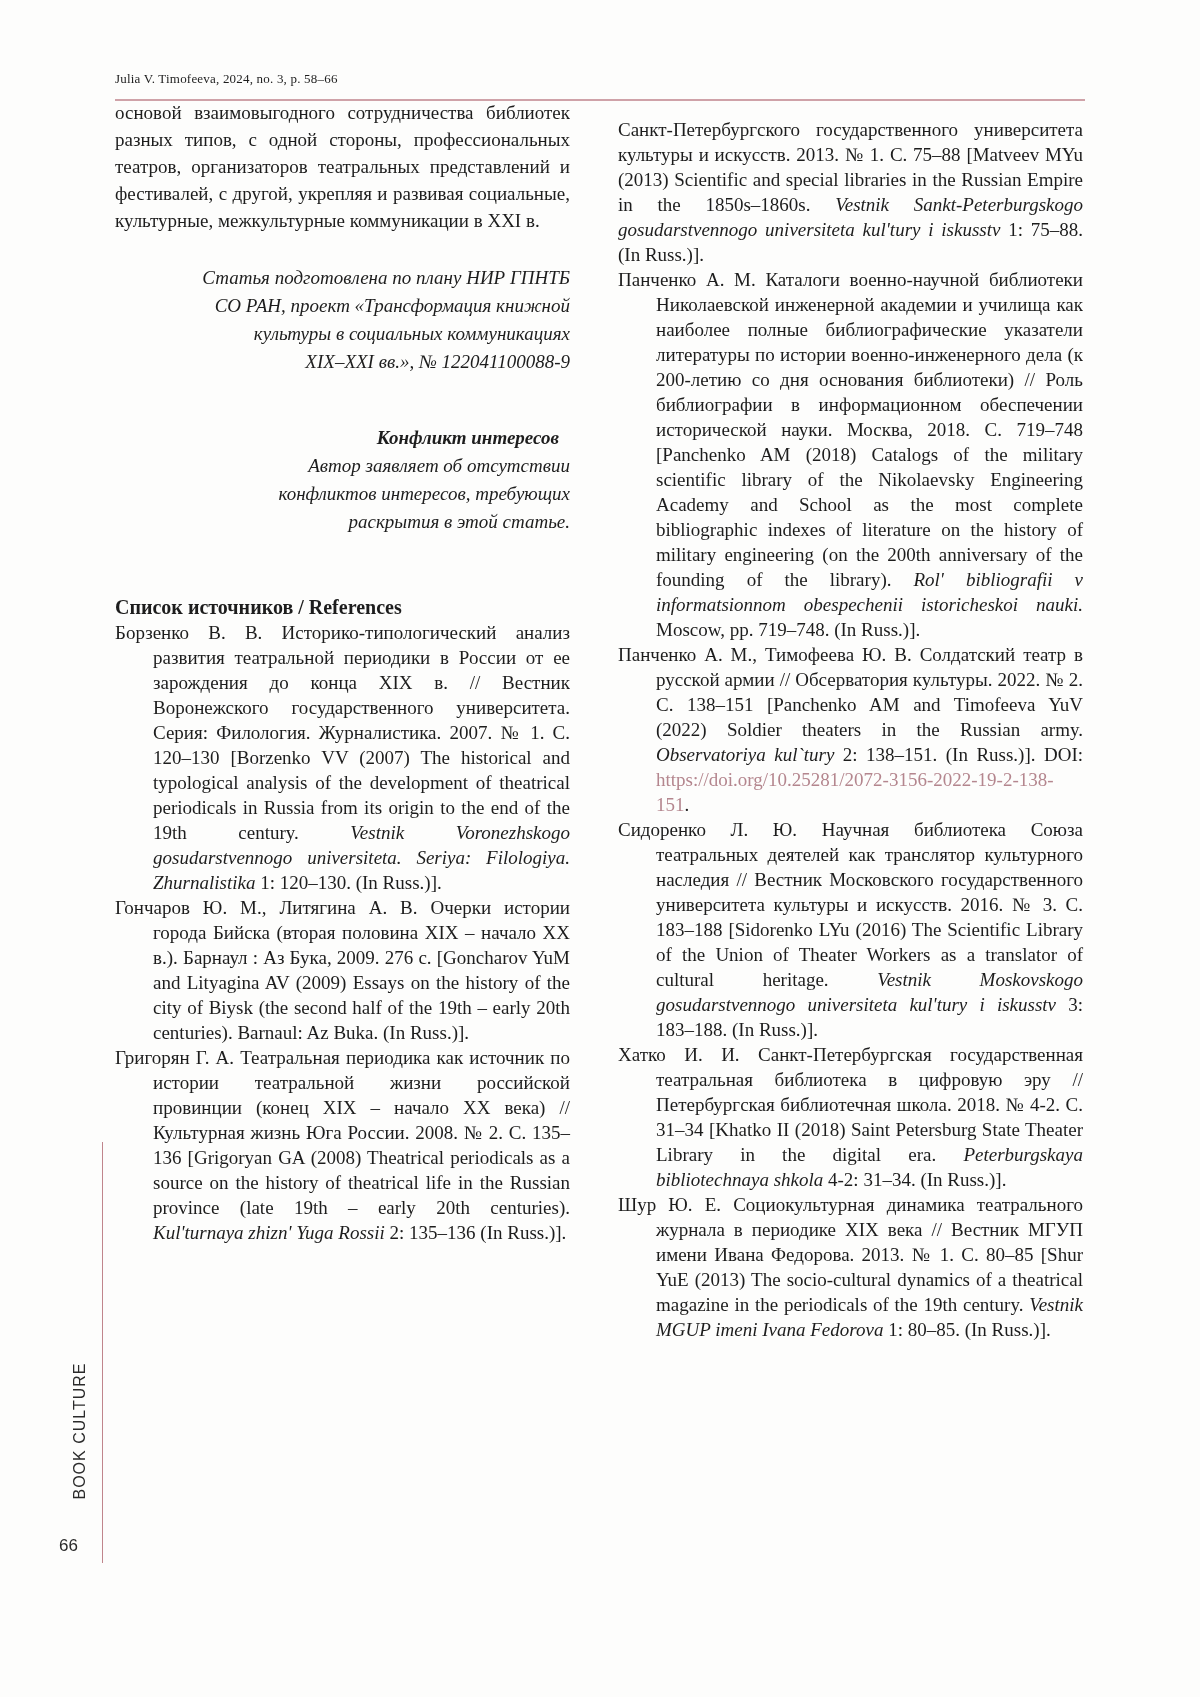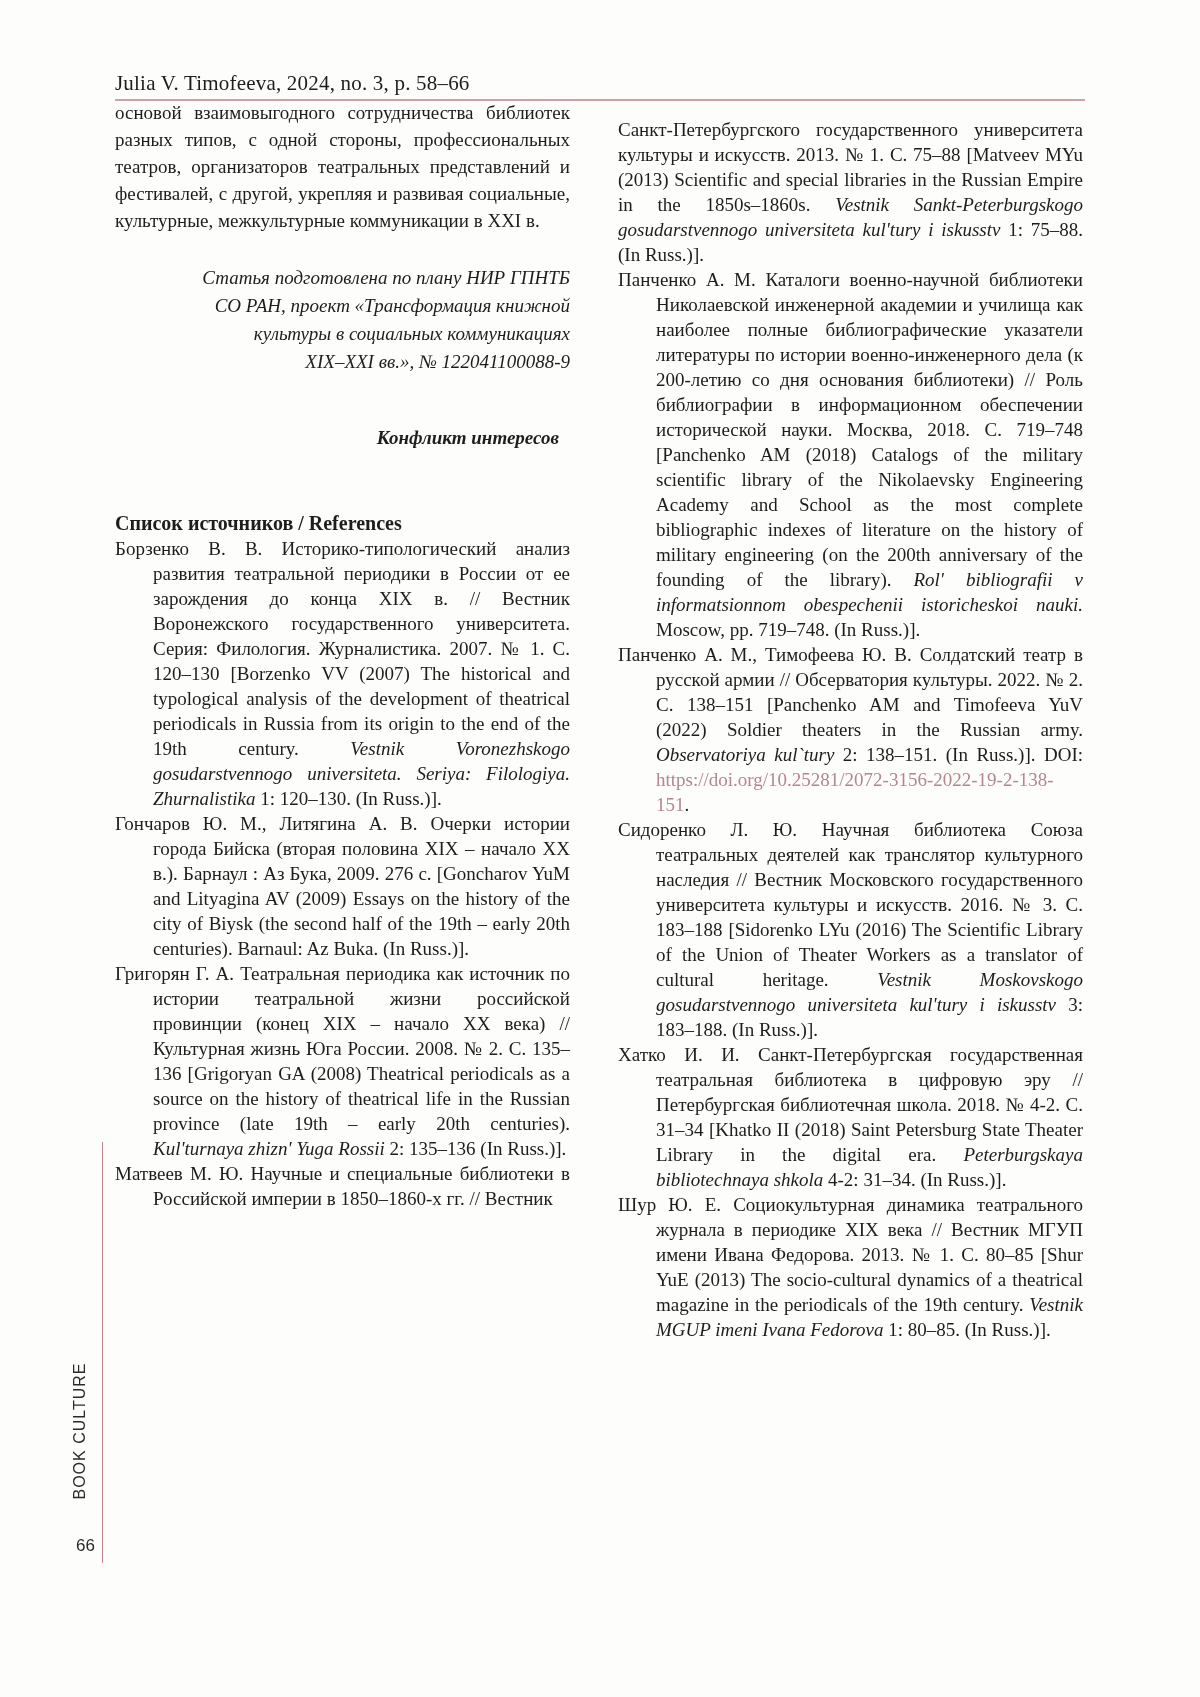--- a/index.html
+++ b/index.html
@@ -6,21 +6,21 @@
   body {
     width: 1200px; height: 1697px;
     background: #fdfdfc;
     color: #1d1d1d;
     font-family: "Liberation Serif", serif;
     position: relative;
     overflow: hidden;
   }
   .running-head {
     position: absolute; left: 115px; top: 71px;
-    font-size: 21px; letter-spacing: 0.2px; color: #1d1d1d;
+    font-size: 13px; letter-spacing: 0.2px; color: #1d1d1d;
   }
   .head-rule {
     position: absolute; left: 115px; top: 99px;
     width: 970px; height: 2px; background: #cfa2a8;
   }
   .col { position: absolute; top: 99px; font-size: 19px; }
   .col-left  { left: 115px; width: 455px; }
   .col-right { left: 618px; width: 465px; }
 
   .body-par {
@@ -55,44 +55,46 @@
     text-align: center;
     transform: rotate(-90deg);
     font-family: "Liberation Sans", sans-serif;
     font-size: 16px; letter-spacing: 1px; color: #2a2a2a;
   }
   .sidebar-rule {
     position: absolute; left: 102px; top: 1142px;
     width: 1px; height: 421px; background: #c0858c;
   }
   .page-number {
-    position: absolute; left: 76px; top: 1536px;
+    position: absolute; left: 59px; top: 1536px;
     font-family: "Liberation Sans", sans-serif;
     font-size: 17px; color: #2a2a2a;
   }
 </style>
 </head>
 <body>
 
 <div class="running-head">Julia V. Timofeeva, 2024, no. 3, p. 58–66</div>
 <div class="head-rule"></div>
 
 <div class="col col-left">
   <p class="body-par">основой взаимовыгодного сотрудничества библиотек разных типов, с одной стороны, профессиональных театров, организаторов театральных представлений и фестивалей, с другой, укрепляя и развивая социальные, культурные, межкультурные коммуникации в XXI в.</p>
   <p class="note note-funding">Статья подготовлена по плану НИР ГПНТБ
 СО РАН, проект «Трансформация книжной
 культуры в социальных коммуникациях
 XIX–XXI вв.», № 122041100088-9</p>
   <p class="conflict-heading">Конфликт интересов</p>
+  <p class="note">Автор заявляет об отсутствии
+конфликтов интересов, требующих
+раскрытия в этой статье.</p>
   <h2 class="refs-heading">Список источников / References</h2>
   <div class="refs-list">
       <p class="ref"><span>Борзенко В. В. Историко-типологический анализ развития театральной периодики в России от ее зарождения до конца XIX в. // Вестник Воронежского государственного университета. Серия: Филология. Журналистика. 2007. № 1. С. 120–130 [Borzenko VV (2007) The historical and typological analysis of the development of theatrical periodicals in Russia from its origin to the end of the 19th century. </span><i>Vestnik Voronezhskogo gosudarstvennogo universiteta. Seriya: Filologiya. Zhurnalistika</i><span> 1: 120–130. (In Russ.)].</span></p>
       <p class="ref"><span>Гончаров Ю. М., Литягина А. В. Очерки истории города Бийска (вторая половина XIX – начало XX в.). Барнаул : Аз Бука, 2009. 276 с. [Goncharov YuM and Lityagina AV (2009) Essays on the history of the city of Biysk (the second half of the 19th – early 20th centuries). Barnaul: Az Buka. (In Russ.)].</span></p>
       <p class="ref"><span>Григорян Г. А. Театральная периодика как источник по истории театральной жизни российской провинции (конец XIX – начало XX века) // Культурная жизнь Юга России. 2008. № 2. С. 135–136 [Grigoryan GA (2008) Theatrical periodicals as a source on the history of theatrical life in the Russian province (late 19th – early 20th centuries). </span><i>Kul'turnaya zhizn' Yuga Rossii</i><span> 2: 135–136 (In Russ.)].</span></p>
-      <p class="ref"><span>Матвеев М. Ю. Научные и специальные библиотеки в Российской империи в 1850–1860-х гг. // Вестник</span></p>
     </div>
 </div>
 
 <div class="col col-right">
   <div class="refs-list" style="margin-top:18px">
       <p class="ref continuation"><span>Санкт-Петербургского государственного университета культуры и искусств. 2013. № 1. С. 75–88 [Matveev MYu (2013) Scientific and special libraries in the Russian Empire in the 1850s–1860s. </span><i>Vestnik Sankt-Peterburgskogo gosudarstvennogo universiteta kul'tury i iskusstv</i><span> 1: 75–88. (In Russ.)].</span></p>
       <p class="ref"><span>Панченко А. М. Каталоги военно-научной библиотеки Николаевской инженерной академии и училища как наиболее полные библиографические указатели литературы по истории военно-инженерного дела (к 200-летию со дня основания библиотеки) // Роль библиографии в информационном обеспечении исторической науки. Москва, 2018. С. 719–748 [Panchenko AM (2018) Catalogs of the military scientific library of the Nikolaevsky Engineering Academy and School as the most complete bibliographic indexes of literature on the history of military engineering (on the 200th anniversary of the founding of the library). </span><i>Rol' bibliografii v informatsionnom obespechenii istoricheskoi nauki.</i><span> Moscow, pp. 719–748. (In Russ.)].</span></p>
       <p class="ref"><span>Панченко А. М., Тимофеева Ю. В. Солдатский театр в русской армии // Обсерватория культуры. 2022. № 2. С. 138–151 [Panchenko AM and Timofeeva YuV (2022) Soldier theaters in the Russian army. </span><i>Observatoriya kul`tury</i><span> 2: 138–151. (In Russ.)]. DOI: </span><a class="doi-link" href="#">https://doi.org/10.25281/2072-3156-2022-19-2-138-151</a><span>.</span></p>
       <p class="ref"><span>Сидоренко Л. Ю. Научная библиотека Союза театральных деятелей как транслятор культурного наследия // Вестник Московского государственного университета культуры и искусств. 2016. № 3. С. 183–188 [Sidorenko LYu (2016) The Scientific Library of the Union of Theater Workers as a translator of cultural heritage. </span><i>Vestnik Moskovskogo gosudarstvennogo universiteta kul'tury i iskusstv</i><span> 3: 183–188. (In Russ.)].</span></p>
       <p class="ref"><span>Хатко И. И. Санкт-Петербургская государственная театральная библиотека в цифровую эру // Петербургская библиотечная школа. 2018. № 4-2. С. 31–34 [Khatko II (2018) Saint Petersburg State Theater Library in the digital era. </span><i>Peterburgskaya bibliotechnaya shkola</i><span> 4-2: 31–34. (In Russ.)].</span></p>

